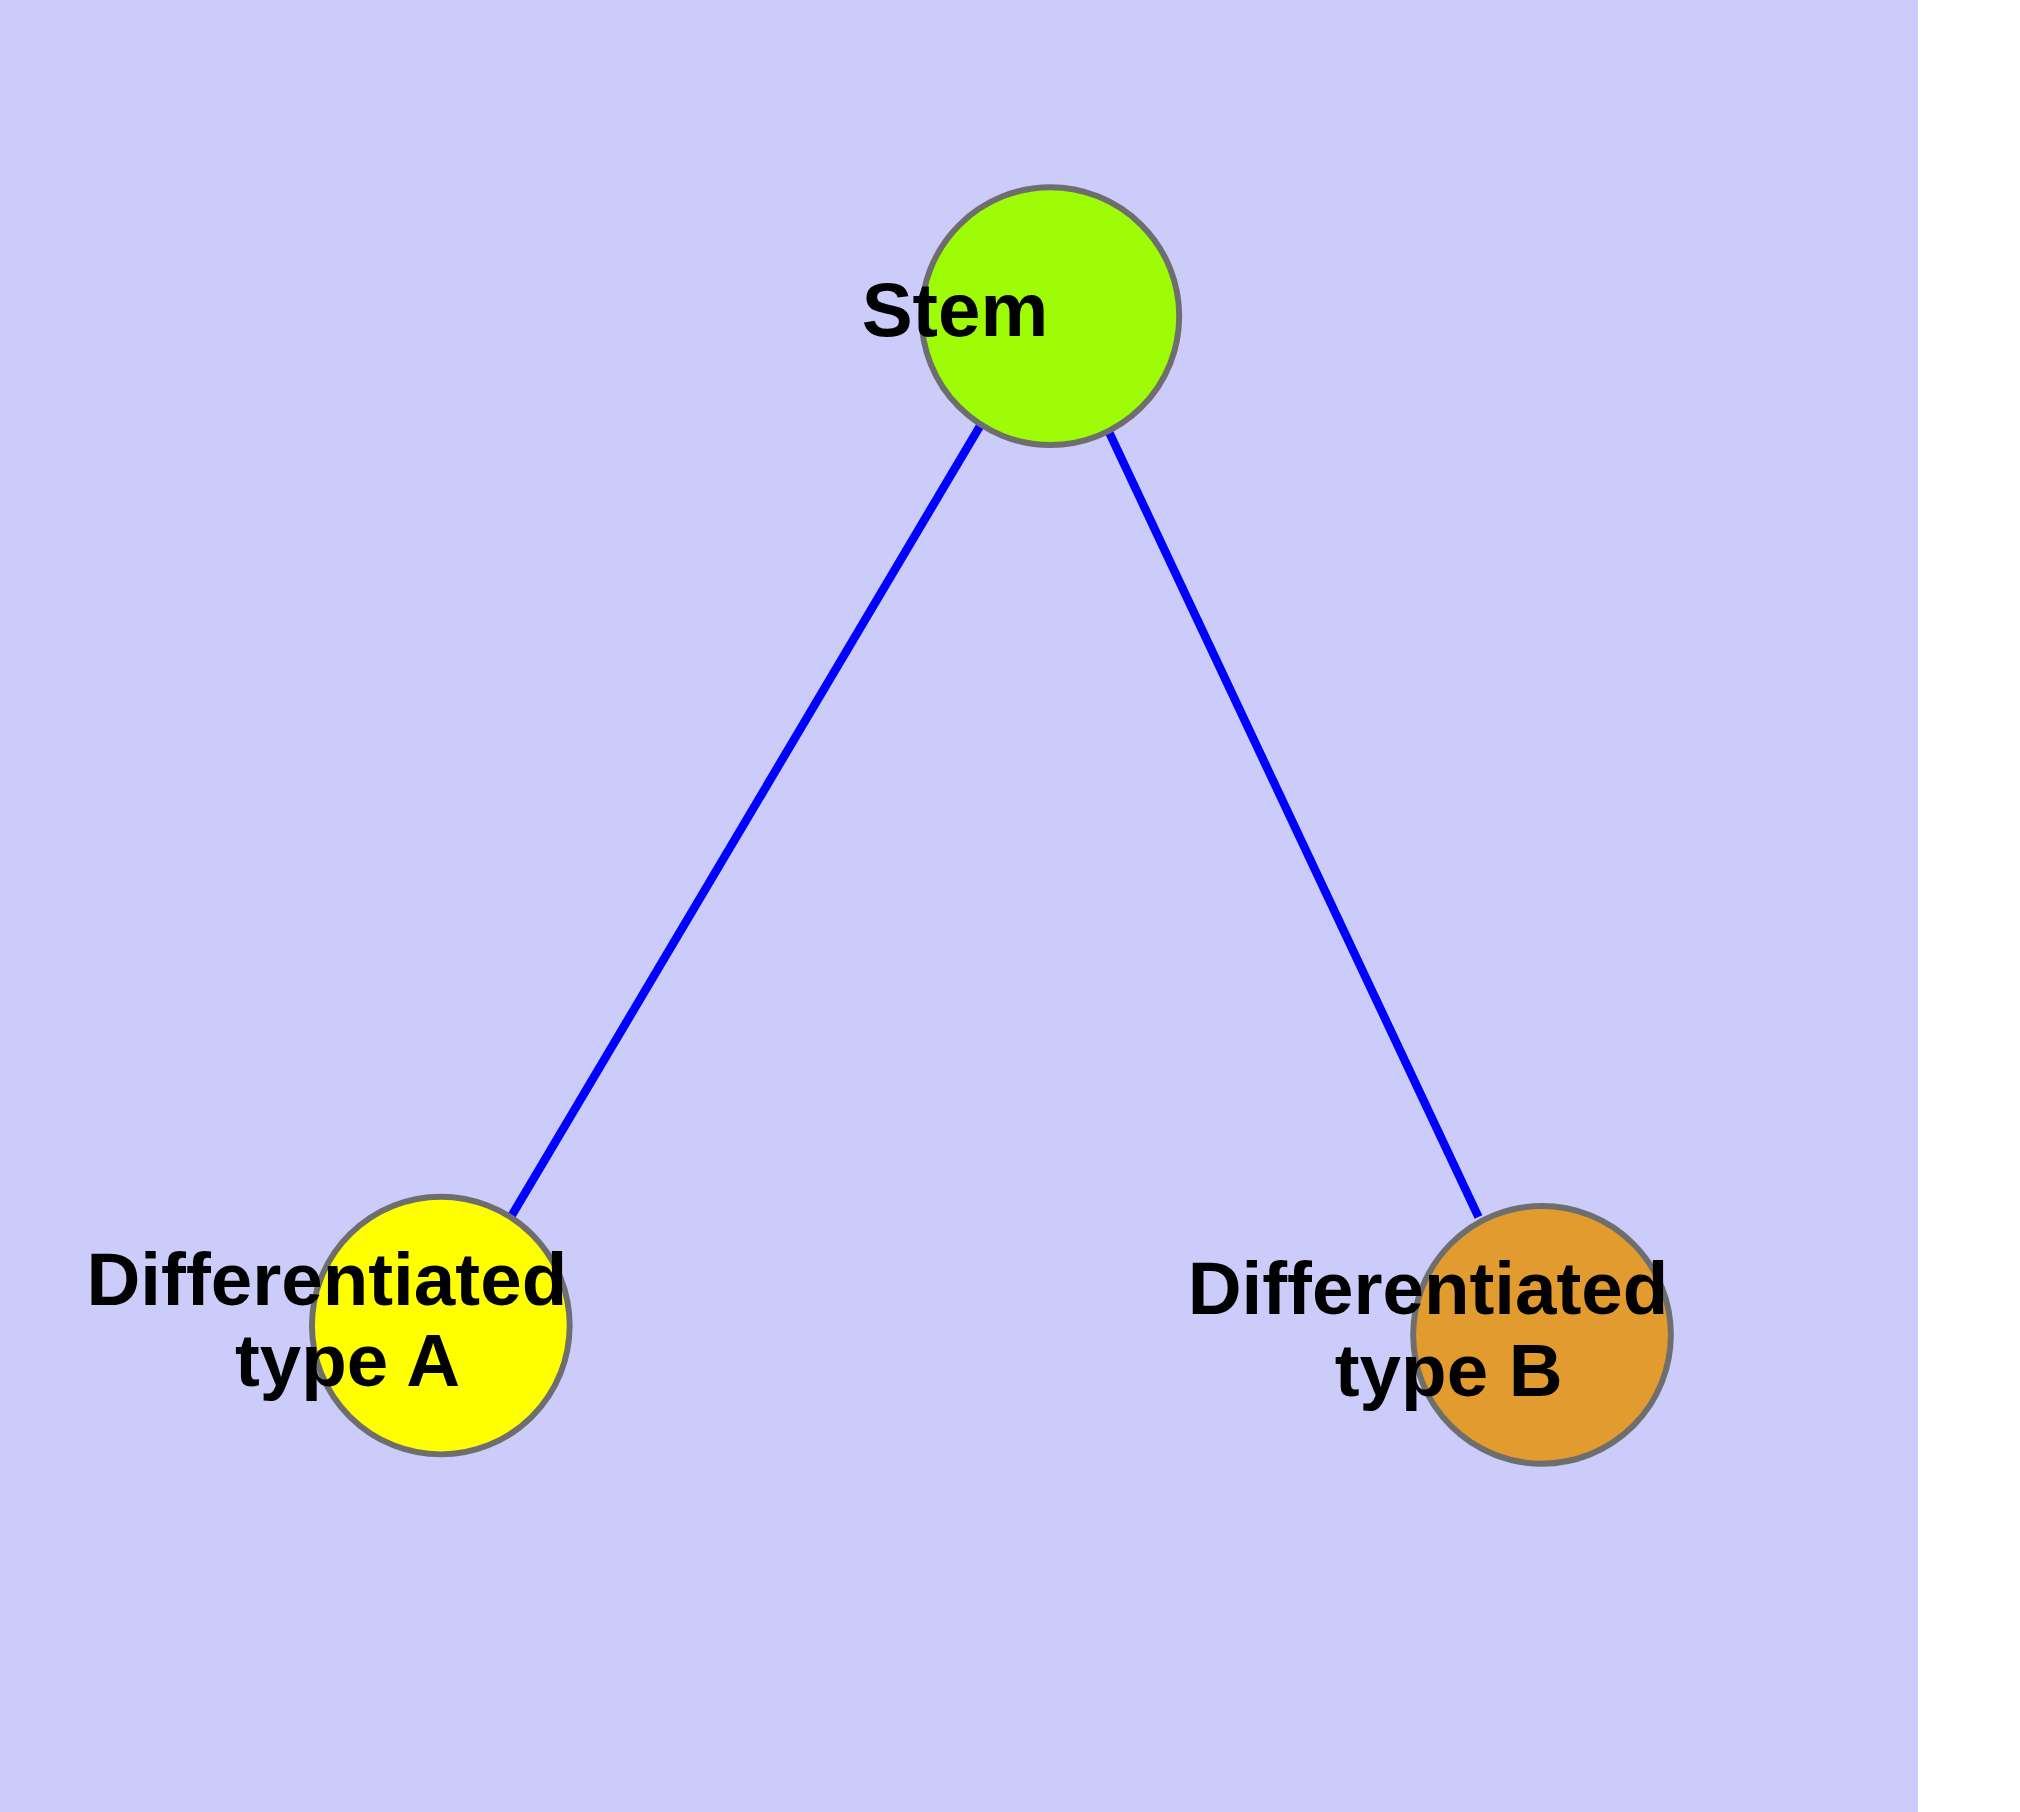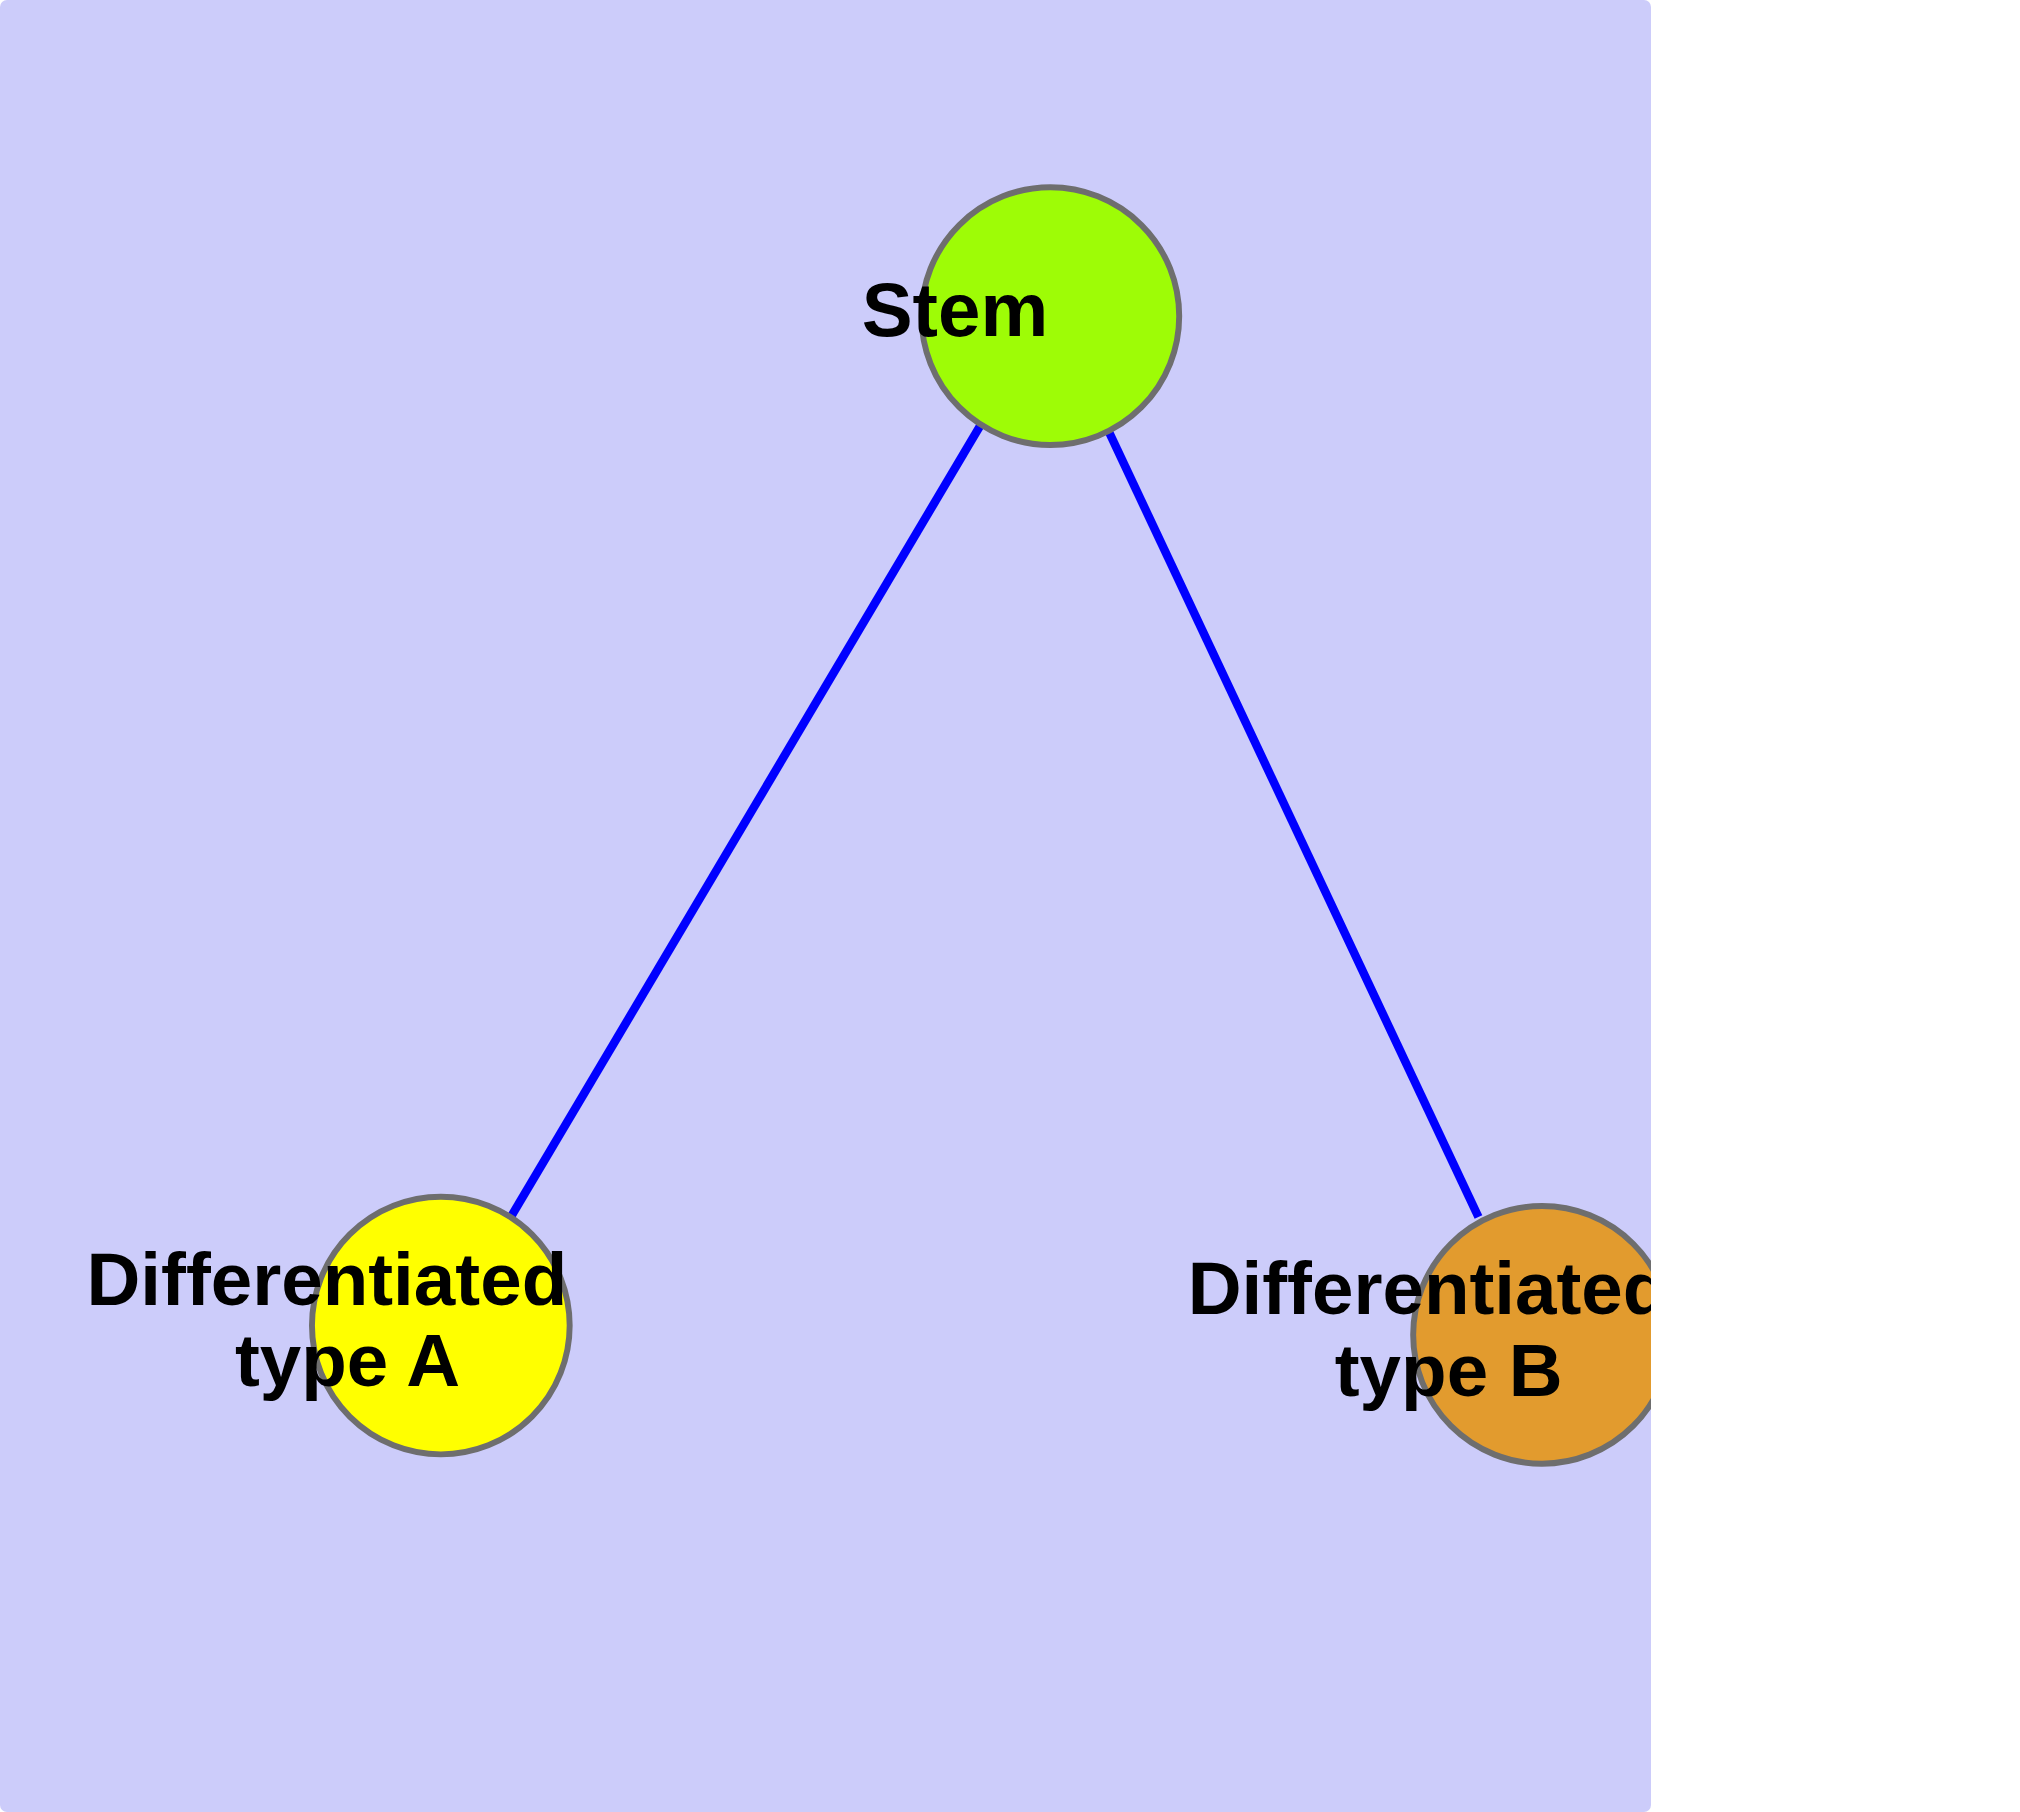--- a/index.html
+++ b/index.html
@@ -36,21 +36,21 @@
     dominant-baseline: middle;
     white-space: pre;
   }
   .edge-line {
     stroke-linecap: butt;
   }
 </style>
 </head>
 <body>
 
-<div id="canvas" style="width: 1651px; height: 1812px; border-radius: 7px;">
+<div id="canvas" style="width: 1918px; height: 1812px;">
 
   <div id="bg-rect" style="background: rgb(204, 204, 250);"></div>
 
   <svg id="graph-svg" viewBox="0 0 2384 2138" preserveAspectRatio="none" style="width: 2021px; height: 1812px;">
 
     <g>
       <line class="edge-line" x1="1157" y1="501" x2="602" y2="1437" stroke="#0000ff" stroke-width="10"></line>
       <line class="edge-line" x1="1305" y1="503" x2="1744" y2="1436" stroke="#0000ff" stroke-width="10"></line>
     </g>
 

